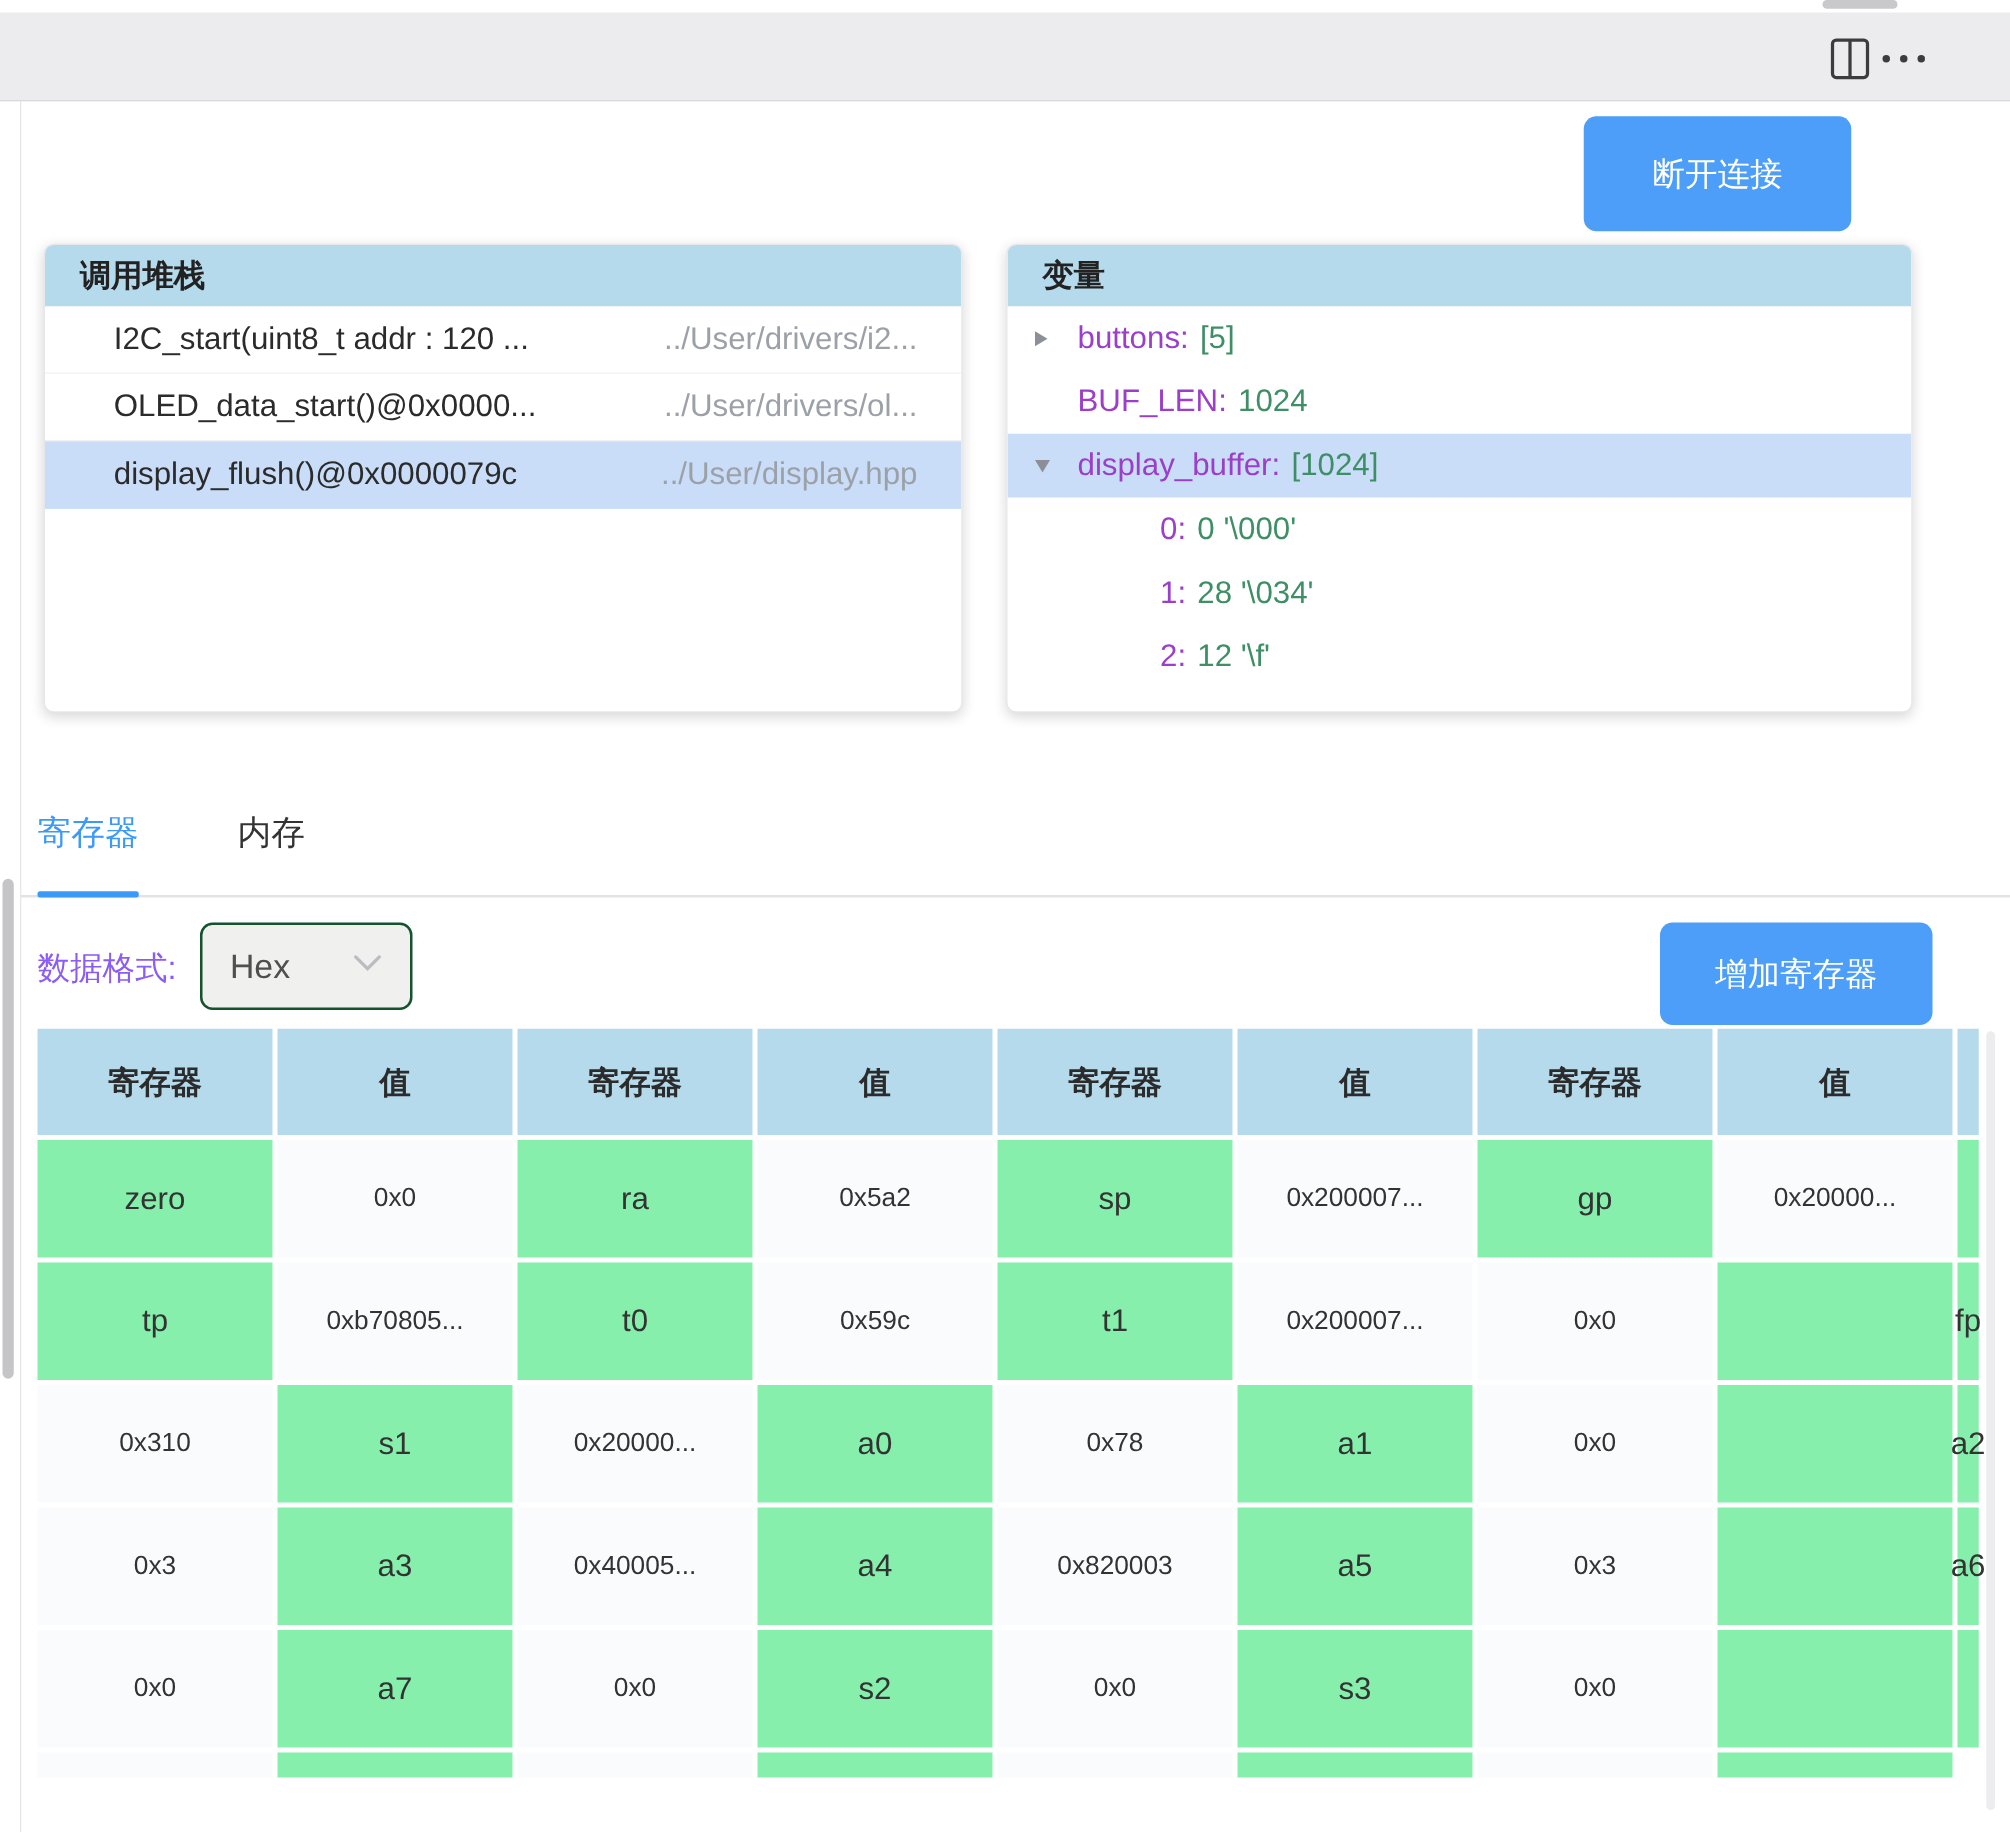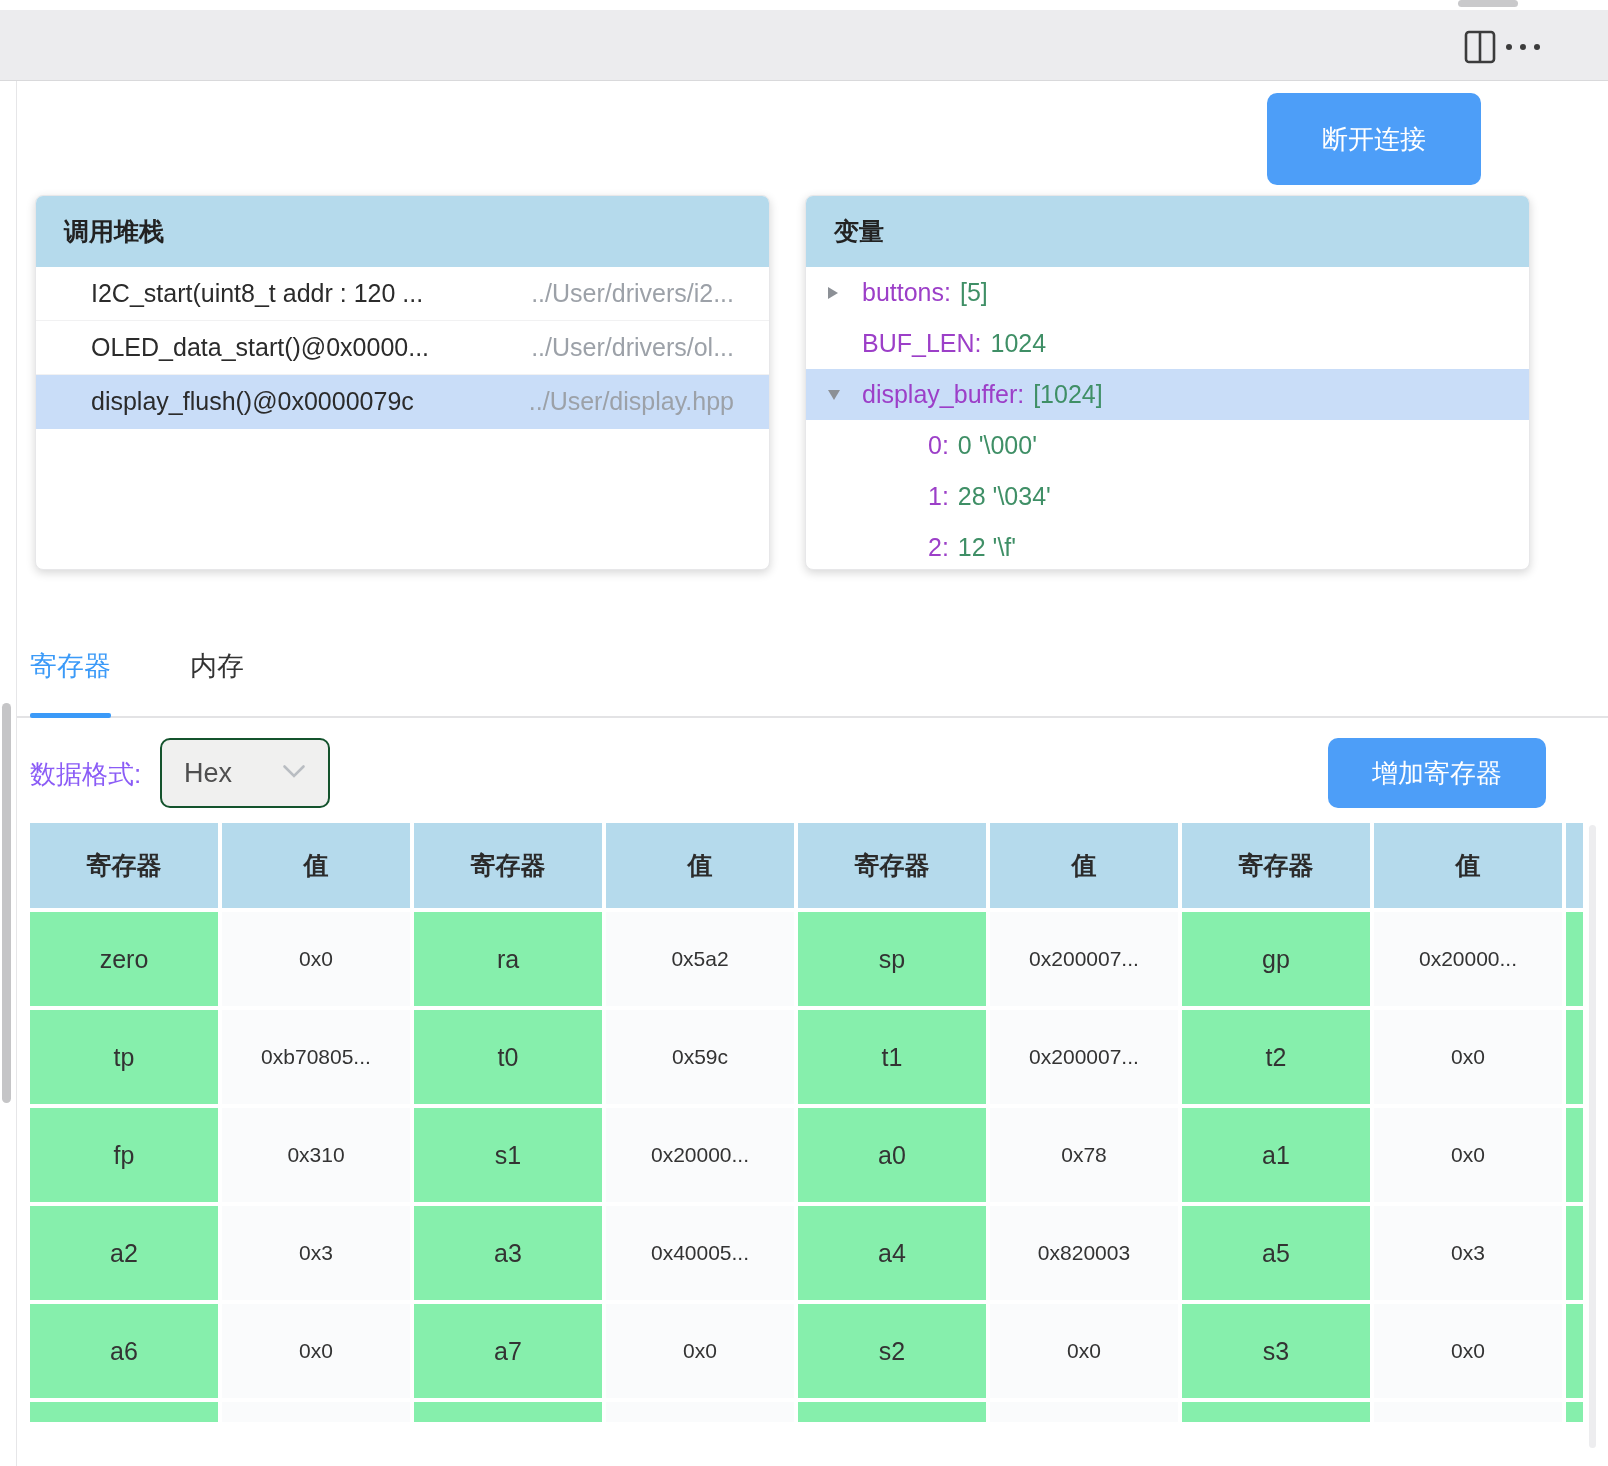--- a/index.html
+++ b/index.html
@@ -19,28 +19,28 @@
   .tab-title{font-size:25px;color:#3A3A3A;white-space:nowrap;}
   .tab-close{font-size:30px;color:#4E4E4E;margin-left:12px;line-height:1;cursor:default;}
   .win-split{position:absolute;left:1464px;top:30px;}
   .win-dots{position:absolute;left:1506px;top:44px;display:flex;gap:8px;}
   .win-dots i{width:6px;height:6px;border-radius:50%;background:#3C3C3C;}
 
   
   .btn-blue{position:absolute;background:#4D9EF8;color:#fff;border:none;border-radius:10px;
             font-size:26px;font-family:inherit;display:flex;align-items:center;justify-content:center;}
   .btn-disconnect{left:1267px;top:93px;width:214px;height:92px;}
-  .btn-addreg{left:1328px;top:738px;width:218px;height:70px;}
+  .btn-addreg{left:1328px;top:738px;width:218px;height:82px;}
 
   
   .card{position:absolute;top:195px;height:375px;background:#fff;border:1px solid #E7E7E9;border-radius:8px;
         box-shadow:0 3px 10px rgba(0,0,0,0.16);box-sizing:border-box;overflow:hidden;}
   .card-cs{left:35px;width:735px;}
   .card-var{left:805px;width:725px;}
-  .card-header{height:71px;background:#B5DAEC;display:flex;align-items:center;padding-left:28px;
+  .card-header{height:49px;background:#B5DAEC;display:flex;align-items:center;padding-left:28px;
                font-size:25px;font-weight:bold;color:#222;}
 
   .cs-row{height:54px;display:flex;align-items:center;justify-content:space-between;
           padding:0 35px 0 55px;border-bottom:1px solid #F1F1F2;box-sizing:border-box;}
   .cs-row.selected{background:#C9DDF8;border-bottom-color:#C9DDF8;}
   .cs-func{font-size:25px;color:#2B2B2B;white-space:nowrap;text-align:center;}
   .cs-file{font-size:25px;color:#9CA1A8;white-space:nowrap;}
 
   .var-row{height:51px;display:flex;align-items:center;font-size:25px;white-space:nowrap;}
   .var-row.indent0{padding-left:22px;}
@@ -193,21 +193,20 @@
       <div class="vcell">0x200007...</div>
       <div class="rcell">gp</div>
       <div class="vcell">0x20000...</div>
       <div class="rcell"></div>
       <div class="rcell">tp</div>
       <div class="vcell">0xb70805...</div>
       <div class="rcell">t0</div>
       <div class="vcell">0x59c</div>
       <div class="rcell">t1</div>
       <div class="vcell">0x200007...</div>
-      <div class="rcell">t2</div>
       <div class="vcell">0x0</div>
       <div class="rcell"></div>
       <div class="rcell">fp</div>
       <div class="vcell">0x310</div>
       <div class="rcell">s1</div>
       <div class="vcell">0x20000...</div>
       <div class="rcell">a0</div>
       <div class="vcell">0x78</div>
       <div class="rcell">a1</div>
       <div class="vcell">0x0</div>

